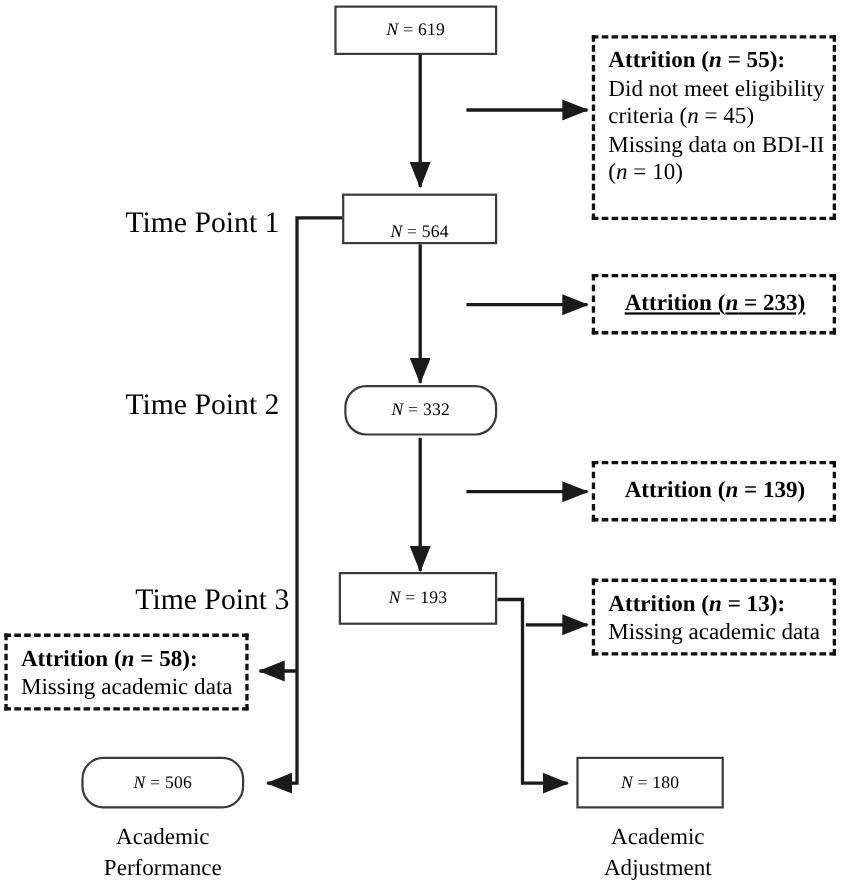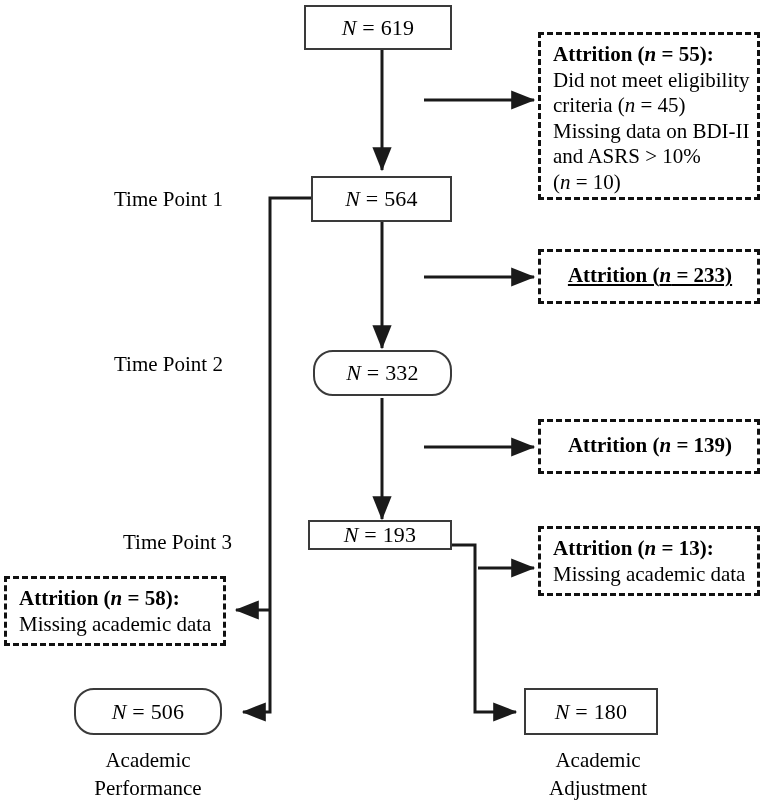--- a/index.html
+++ b/index.html
@@ -36,42 +36,42 @@
   }
   .node.solid {
     border: 2px solid #3a3a3a;
   }
   .node.dashed {
     border: 3px dashed #111111;
     display: block;
     padding: 7px 10px 8px 12px;
   }
   .n-label {
-    font-size: 22px;
+    font-size: 16px;
     font-style: normal;
     white-space: nowrap;
     letter-spacing: 0.2px;
   }
   .n-label i {
     font-style: italic;
   }
   .attr-line {
     font-size: 21px;
     line-height: 25.5px;
     white-space: nowrap;
   }
   .attr-line.head {
     font-weight: bold;
   }
   .attr-line i {
     font-style: italic;
   }
   .tp-label {
     position: absolute;
-    font-size: 21px;
+    font-size: 27px;
     white-space: nowrap;
   }
   .caption {
     position: absolute;
     font-size: 21px;
     line-height: 28px;
     text-align: center;
     white-space: nowrap;
   }
 </style>
@@ -105,46 +105,45 @@
 
     <polyline points="452,545 475,545 475,712 516,712" fill="none" stroke="#1a1a1a" stroke-width="3" marker-end="url(#arrow)"></polyline>
 
     <line x1="478" y1="568" x2="534" y2="568" stroke="#1a1a1a" stroke-width="3" marker-end="url(#arrow)"></line>
   </svg>
 
   <div class="node solid" style="left:304px; top:5px; width:148px; height:45px;">
     <span class="n-label"><i>N</i> = 619</span>
   </div>
 
-  <div class="node solid" style="left:311px; top:176px; width:141px; height:46px;">
+  <div class="node solid" style="left:311px; top:176px; width:141px; height:46px;align-items:flex-end;">
     <span class="n-label"><i>N</i> = 564</span>
   </div>
 
   <div class="node solid" style="left:313px; top:350px; width:139px; height:46px;border-radius:20px;">
     <span class="n-label"><i>N</i> = 332</span>
   </div>
 
-  <div class="node solid" style="left:308px; top:520px; width:144px; height:30px;">
+  <div class="node solid" style="left:308px; top:520px; width:144px; height:48px;">
     <span class="n-label"><i>N</i> = 193</span>
   </div>
 
   <div class="node solid" style="left:74px; top:688px; width:148px; height:47px;border-radius:20px;">
     <span class="n-label"><i>N</i> = 506</span>
   </div>
 
   <div class="node solid" style="left:524px; top:688px; width:134px; height:47px;">
     <span class="n-label"><i>N</i> = 180</span>
   </div>
 
   <div class="node dashed" style="left:538px; top:32px; width:222px; height:168px;">
     <div class="attr-line head">Attrition (<i>n</i> = 55):</div>
     <div class="attr-line">Did not meet eligibility</div>
     <div class="attr-line">criteria (<i>n</i> = 45)</div>
     <div class="attr-line">Missing data on BDI-II</div>
-    <div class="attr-line">and ASRS &gt; 10%</div>
     <div class="attr-line">(<i>n</i> = 10)</div>
   </div>
 
   <div class="node dashed" style="left:538px; top:249px; width:222px; height:55px; display:flex; align-items:center;text-decoration:underline;">
     <div class="attr-line head">Attrition (<i>n</i> = 233)</div>
   </div>
 
   <div class="node dashed" style="left:538px; top:419px; width:222px; height:55px; display:flex; ">
     <div class="attr-line head">Attrition (<i>n</i> = 139)</div>
   </div>

